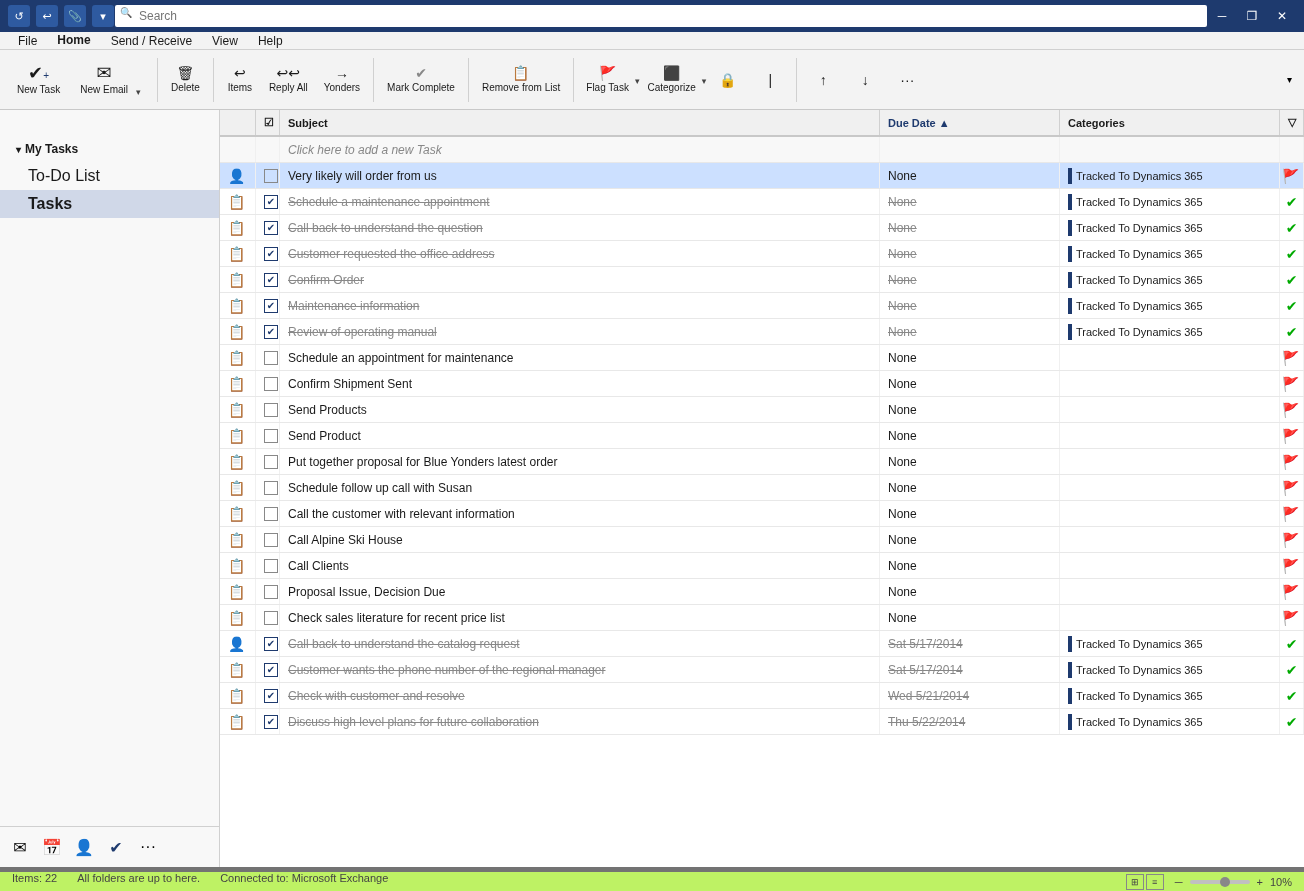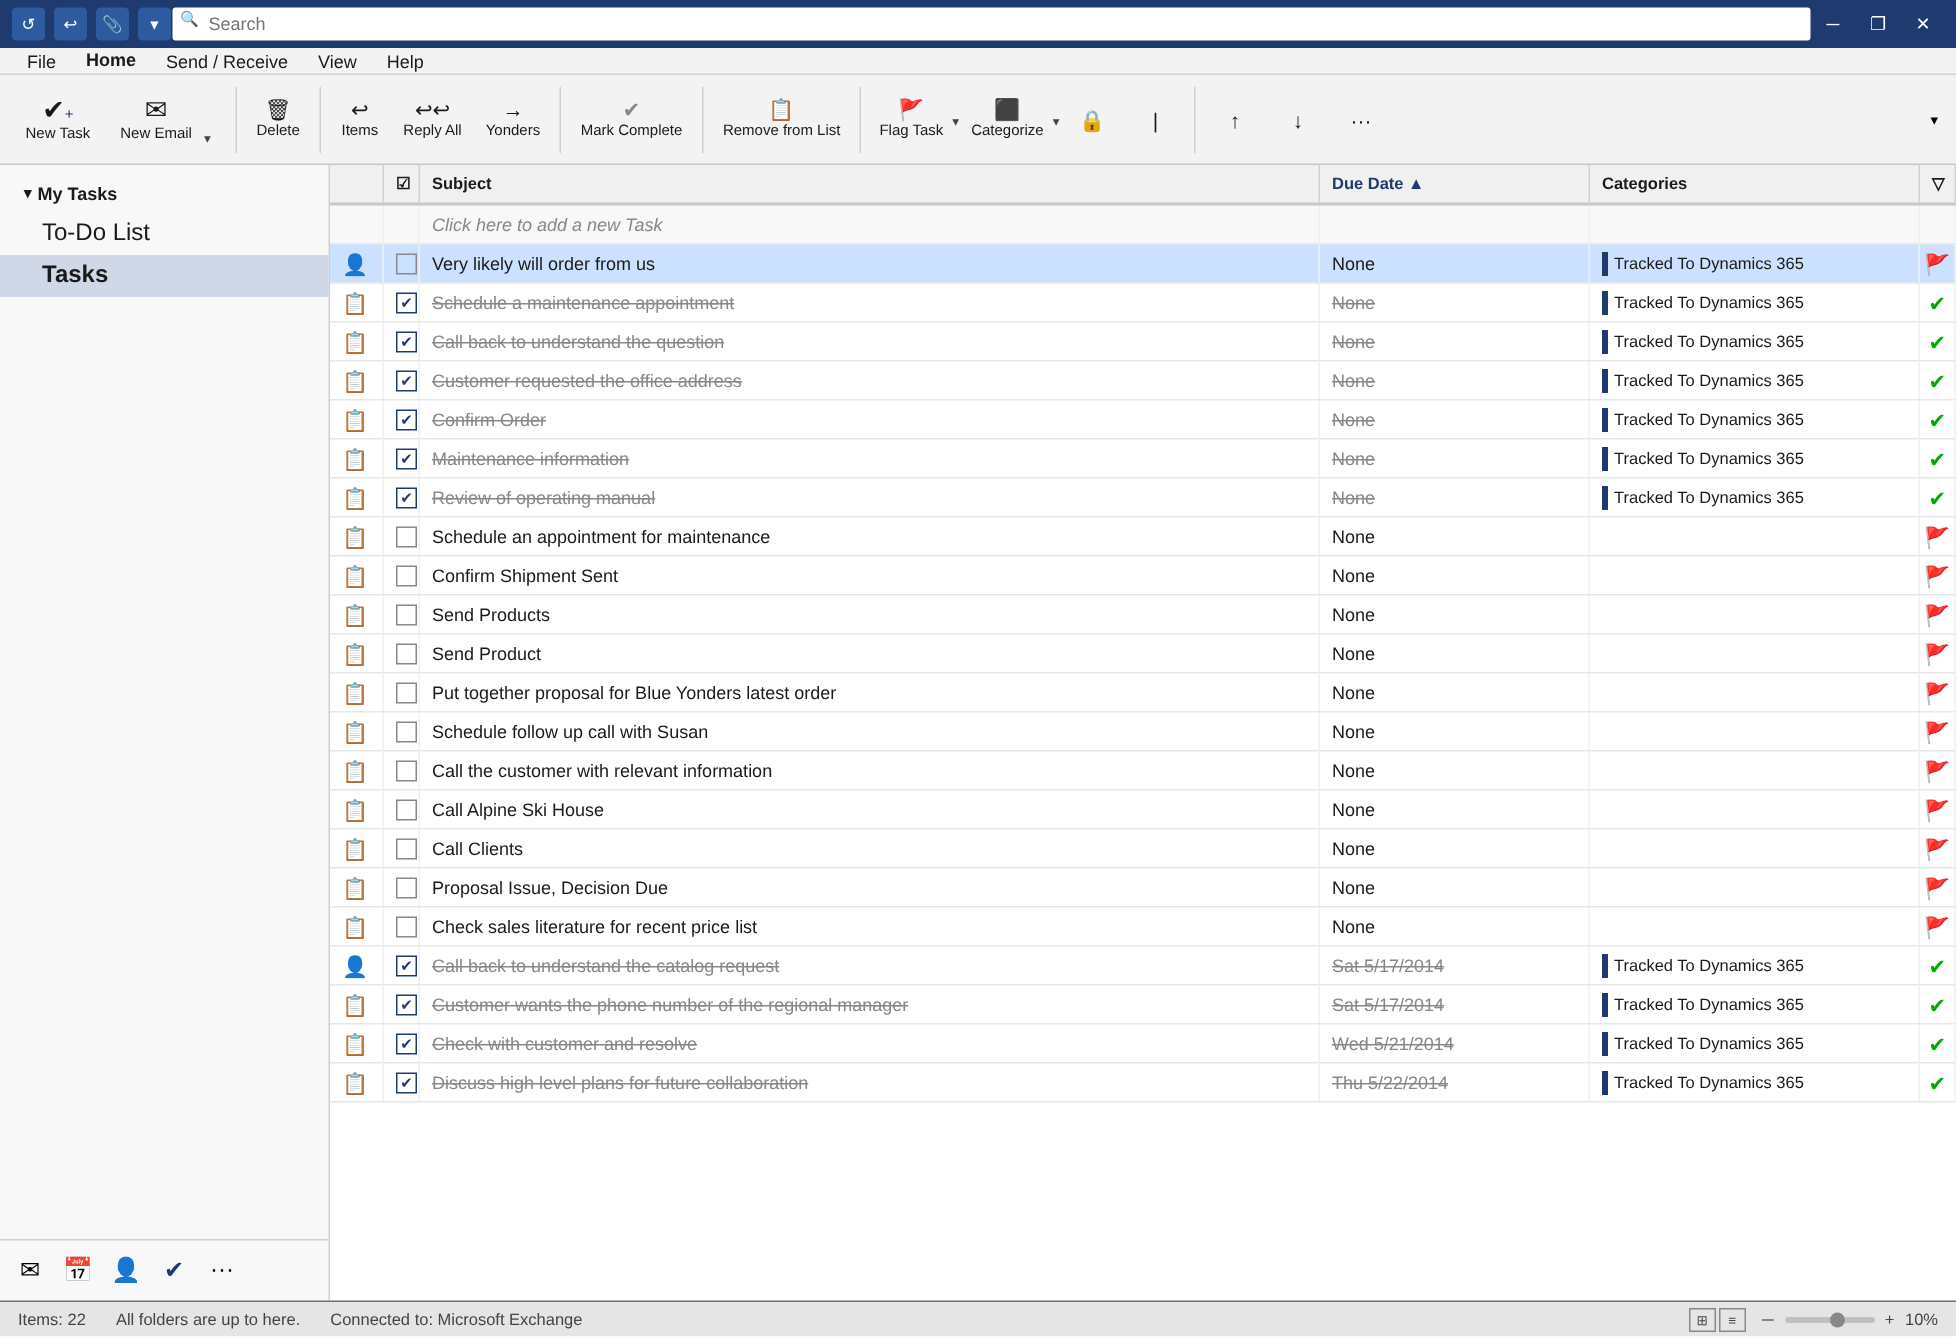--- a/index.html
+++ b/index.html
@@ -69,21 +69,21 @@
     
     .sidebar {
       width: 220px;
       background: #f8f8f8;
       border-right: 1px solid #d0d0d0;
       display: flex;
       flex-direction: column;
       flex-shrink: 0;
     }
     .sidebar-section { padding: 6px 0; }
-    .sidebar-header { padding: 6px 16px; font-weight: 600; font-size: 12px; color: #1a1a1a; cursor: pointer; display: flex; align-items: center; gap: 4px; }
+    .sidebar-header { padding: 6px 16px; font-weight: 600; font-size: 12px; color: #1a1a1a; cursor: pointer; display: flex; align-items: center; gap: 4px; margin-top: 20px; }
     .sidebar-header::before { content: '▾'; font-size: 10px; }
     .sidebar-item { padding: 5px 20px 5px 28px; font-size: 16px; cursor: pointer; color: #1a1a1a; }
     .sidebar-item.active { background: #d0d8e8; font-weight: 600; }
     .sidebar-bottom { margin-top: auto; border-top: 1px solid #d0d0d0; padding: 6px; display: flex; gap: 4px; }
     .nav-icon { width: 28px; height: 28px; display: flex; align-items: center; justify-content: center; cursor: pointer; border-radius: 3px; font-size: 16px; }
     .nav-icon.active { color: #1e3a6e; }
 
     
     .content { flex: 1; display: flex; flex-direction: column; overflow: hidden; }
 
@@ -144,25 +144,24 @@
     .tracked-badge {
       display: flex; align-items: center; gap: 4px; font-size: 11px; color: #1a1a1a;
     }
     .tracked-bar { width: 4px; height: 16px; background: #1e3a6e; flex-shrink: 0; }
 
     .flag-red { color: #c00; font-size: 14px; }
     .check-green { color: #0a0; font-size: 14px; }
 
     
     .status-bar {
-      background: #e5e5e5;
-      border-top: 1px solid #737373;
+      background: #bef264;
+      border-top: 5px solid #737373;
       height: 24px;
       display: flex;
-      align-items: center;
       padding: 0 12px;
       font-size: 11px;
       color: #444;
       gap: 20px;
       flex-shrink: 0;
     }
     .status-bar-right { margin-left: auto; display: flex; align-items: center; gap: 8px; }
     .zoom-controls { display: flex; align-items: center; gap: 4px; }
     .zoom-btn { cursor: pointer; padding: 0 3px; }
     .zoom-slider { width: 60px; height: 4px; background: #c0c0c0; border-radius: 2px; position: relative; }

